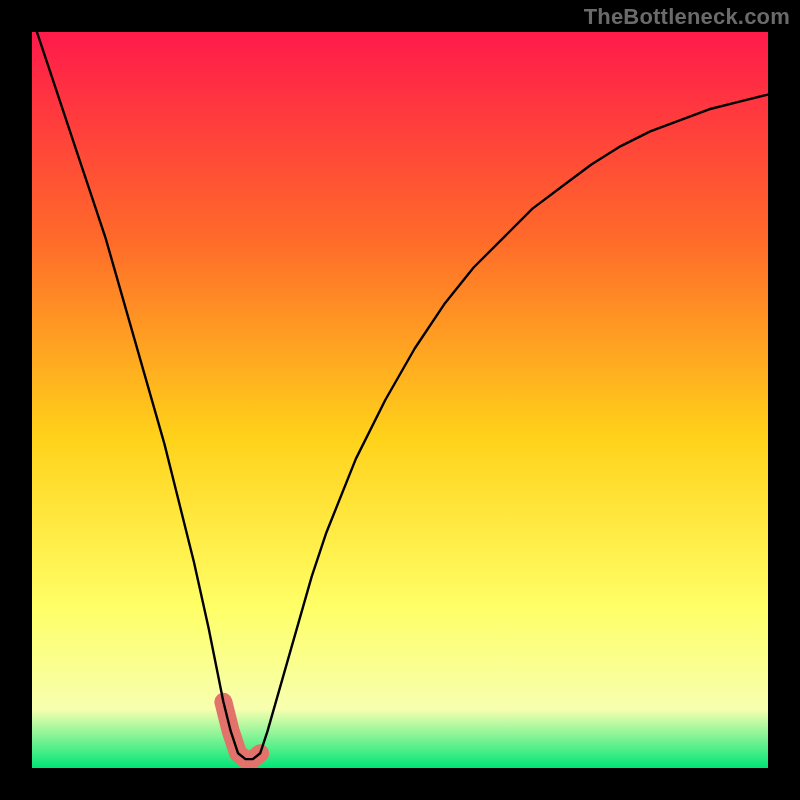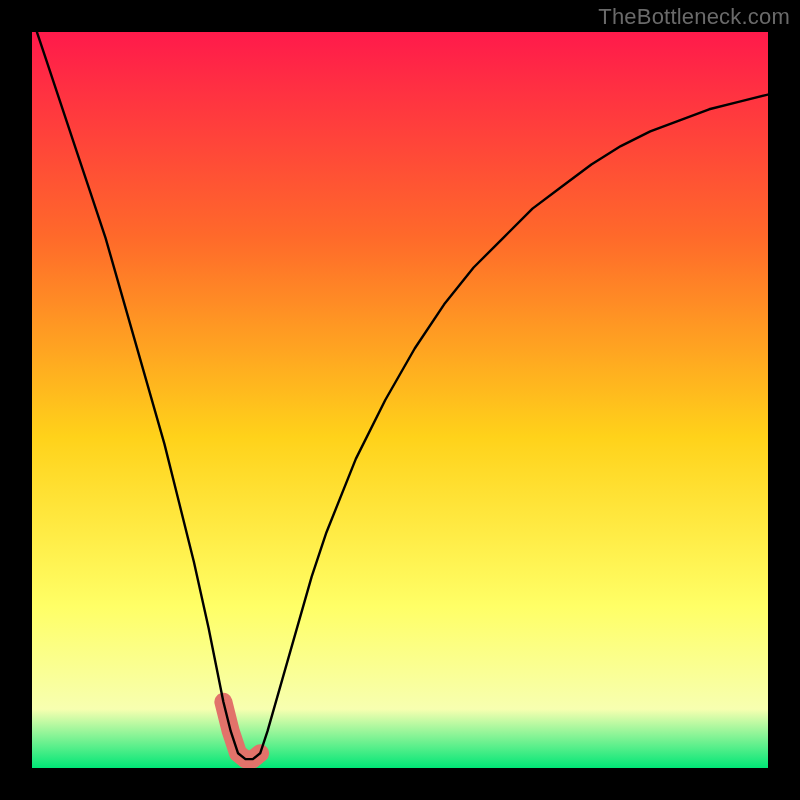--- a/index.html
+++ b/index.html
@@ -25,21 +25,21 @@
     top: 0;
     width: 736px;
     height: 736px;
   }
   .watermark {
     position: absolute;
     top: 4px;
     right: 10px;
     color: #6a6a6a;
     font-size: 22px;
-    font-weight: 400;
+    font-weight: 700;
     letter-spacing: 0.2px;
   }
   svg { display: block; }
 </style>
 </head>
 <body>
 
 <div class="frame">
   <svg class="plot" viewBox="0 0 736 736">
     <defs>

